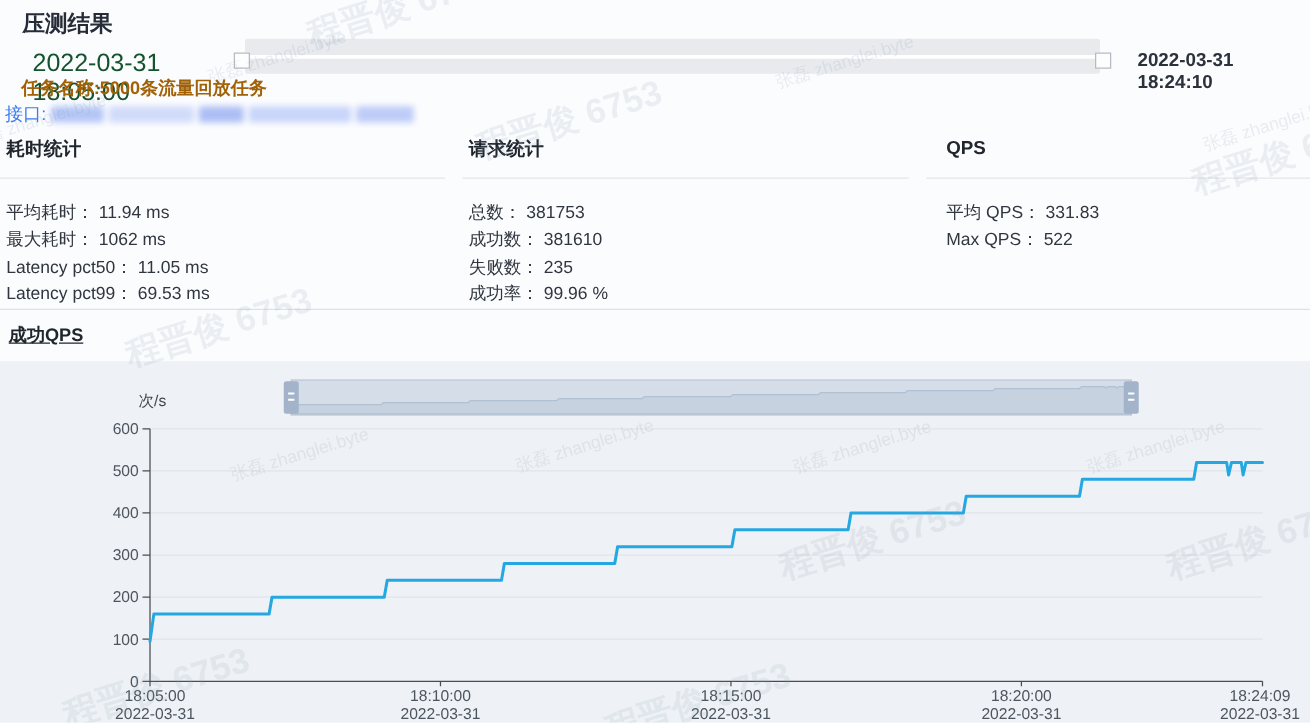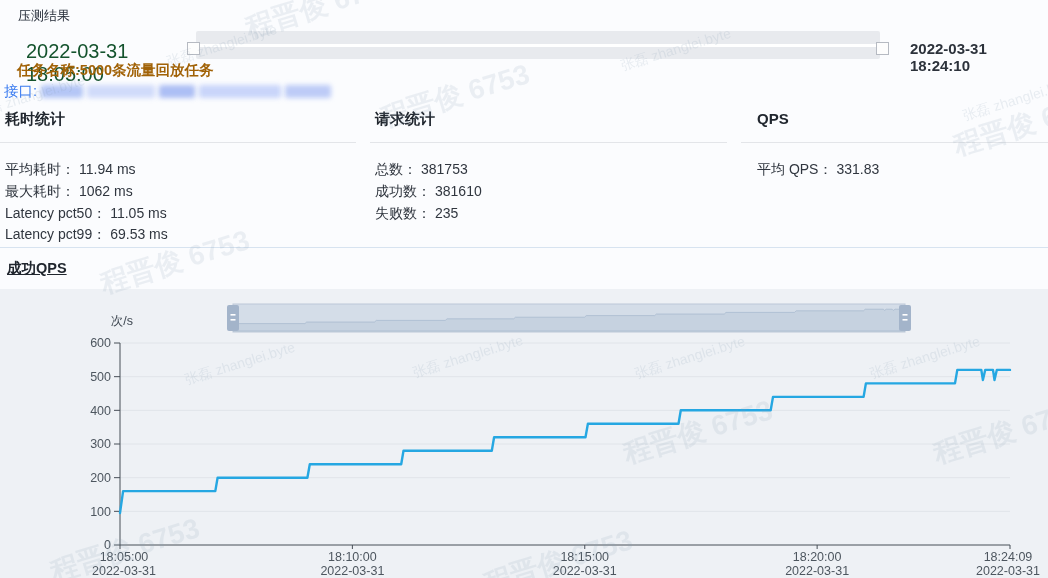--- a/index.html
+++ b/index.html
@@ -4,21 +4,21 @@
 <style>
   html,body{margin:0;padding:0;}
   body{
     width:1048px;height:578px;position:relative;overflow:hidden;
     background:#fbfcfe;
     font-family:"Liberation Sans","DejaVu Sans",sans-serif;
     color:#2e343d;
   }
   .abs{position:absolute;}
   
-  .page-title{left:18px;top:7px;font-size:13px;font-weight:normal;color:#252c38;}
+  .page-title{left:18px;top:7px;font-size:18px;font-weight:bold;color:#252c38;}
   .date-start{left:26px;top:40px;width:150px;text-align:left;font-size:20px;color:#14532d;}
   .date-end{left:910px;top:40px;font-size:15px;color:#2c323b;font-weight:bold;}
   .range-track{left:196px;top:31px;width:684px;height:28px;background:#e8eaee;border-radius:2px;}
   .range-rail{position:absolute;left:0;right:0;top:13px;height:3px;background:#ffffff;}
   .range-handle{width:11px;height:11px;background:#fdfdfd;border:1px solid #b6bac2;top:42px;}
   .range-handle.left{left:187px;}
   .range-handle.right{left:876px;}
   .task-name{left:17px;top:61px;font-size:14.5px;font-weight:600;color:#a16207;}
   .api-row{left:4px;top:82px;font-size:14.5px;color:#3a7bf0;white-space:nowrap;}
   .blur-strip{display:inline-block;height:13px;border-radius:2px;filter:blur(2.5px);vertical-align:-2px;margin-left:4px;}
@@ -71,23 +71,25 @@
 <div class="abs stat-col t1">
   <div><span>平均耗时：</span><span class="val">11.94 ms</span></div>
   <div><span>最大耗时：</span><span class="val">1062 ms</span></div>
   <div><span>Latency pct50：</span><span class="val">11.05 ms</span></div>
   <div><span>Latency pct99：</span><span class="val">69.53 ms</span></div>
 </div>
 <div class="abs stat-col t2">
   <div><span>总数：</span><span class="val">381753</span></div>
   <div><span>成功数：</span><span class="val">381610</span></div>
   <div><span>失败数：</span><span class="val">235</span></div>
+  <div><span>成功率：</span><span class="val">99.96 %</span></div>
 </div>
 <div class="abs stat-col t3">
   <div><span>平均 QPS：</span><span class="val">331.83</span></div>
+  <div><span>Max QPS：</span><span class="val">522</span></div>
 </div>
 
 <div class="abs blue-divider"></div>
 
 <div class="abs chart-section-title">成功QPS</div>
 <div class="abs chart-panel">
   <svg id="qps-svg" width="1048" height="289">
       <line x1="120" y1="222.33333333333334" x2="1010" y2="222.33333333333334" stroke="#e0e4e9" stroke-width="1"></line>
       <line x1="120" y1="188.66666666666669" x2="1010" y2="188.66666666666669" stroke="#e0e4e9" stroke-width="1"></line>
       <line x1="120" y1="155" x2="1010" y2="155" stroke="#e0e4e9" stroke-width="1"></line>

